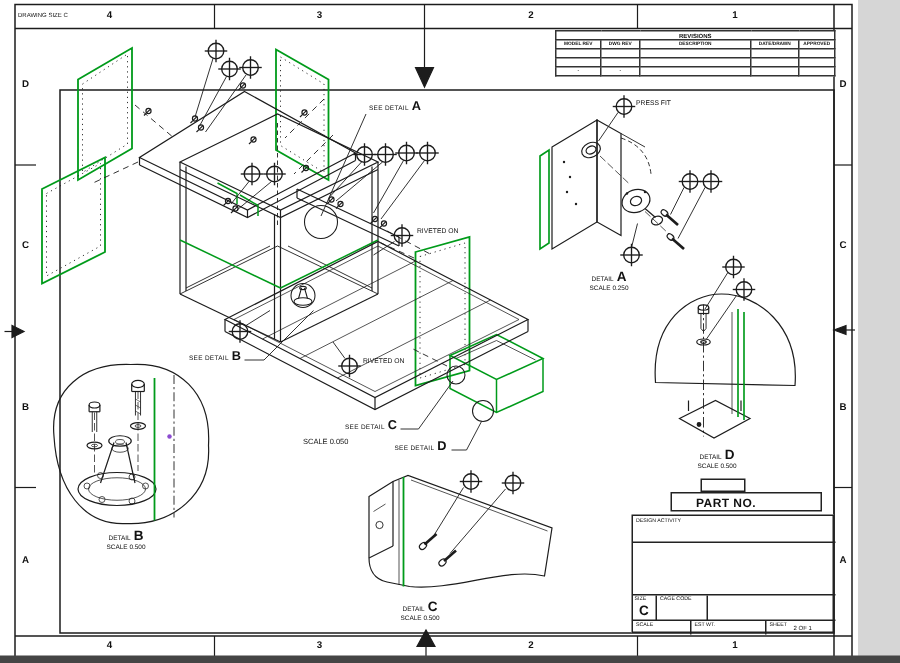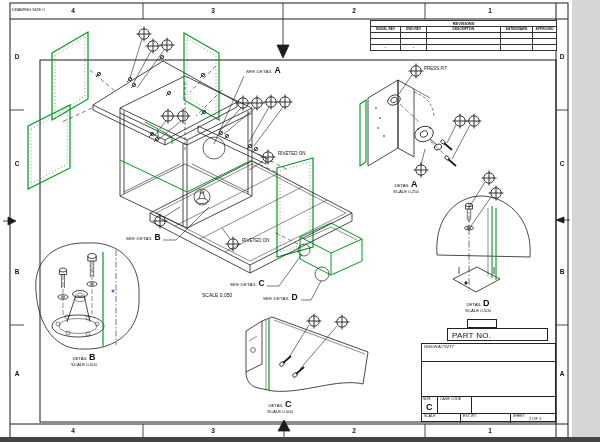--- a/index.html
+++ b/index.html
@@ -18,21 +18,21 @@
   .dlabel .w{font-size:4.3px;} .dlabel .L{font-size:9px;font-weight:bold;line-height:.75;}
   .dlabel .sc{font-size:4.3px;margin-top:1px;}
   
   .rev{position:absolute;left:370px;top:20px;width:186px;background:#fff;border-collapse:collapse;table-layout:fixed;}
   .rev td{border:1px solid #333;padding:0;text-align:center;overflow:hidden;font-size:3.3px;height:5px;line-height:1;}
   .rev .title{font-size:4px;font-weight:bold;height:5px;}
   .rev .hdr{font-size:3.2px;font-weight:bold;}
   
   .box{position:absolute;border:1px solid #222;background:#fff;box-sizing:border-box;}
   .tb-label{position:absolute;font-size:3.5px;line-height:1;}
-  .partno{font-size:8px;font-weight:normal;letter-spacing:.3px;position:absolute;left:4px;top:2px;}
+  .partno{font-size:8px;font-weight:bold;letter-spacing:.3px;position:absolute;left:16px;top:2px;}
   .sizeC{position:absolute;font-size:9px;font-weight:bold;left:4px;top:5px;}
   .shline{position:absolute;font-size:4px;}
 </style>
 </head>
 <body>
 
 <div id="stage">
 
 <svg id="linework" width="600" height="442" viewBox="0 0 600 442">
   <defs>

